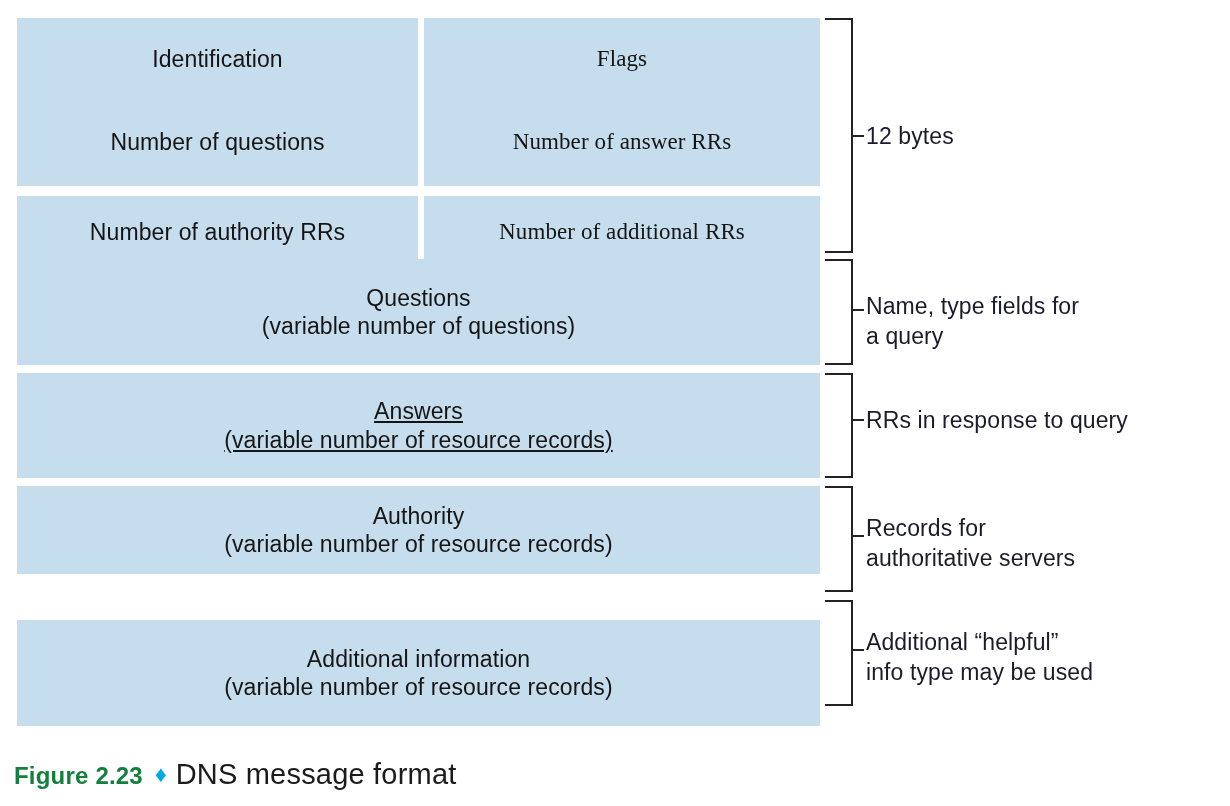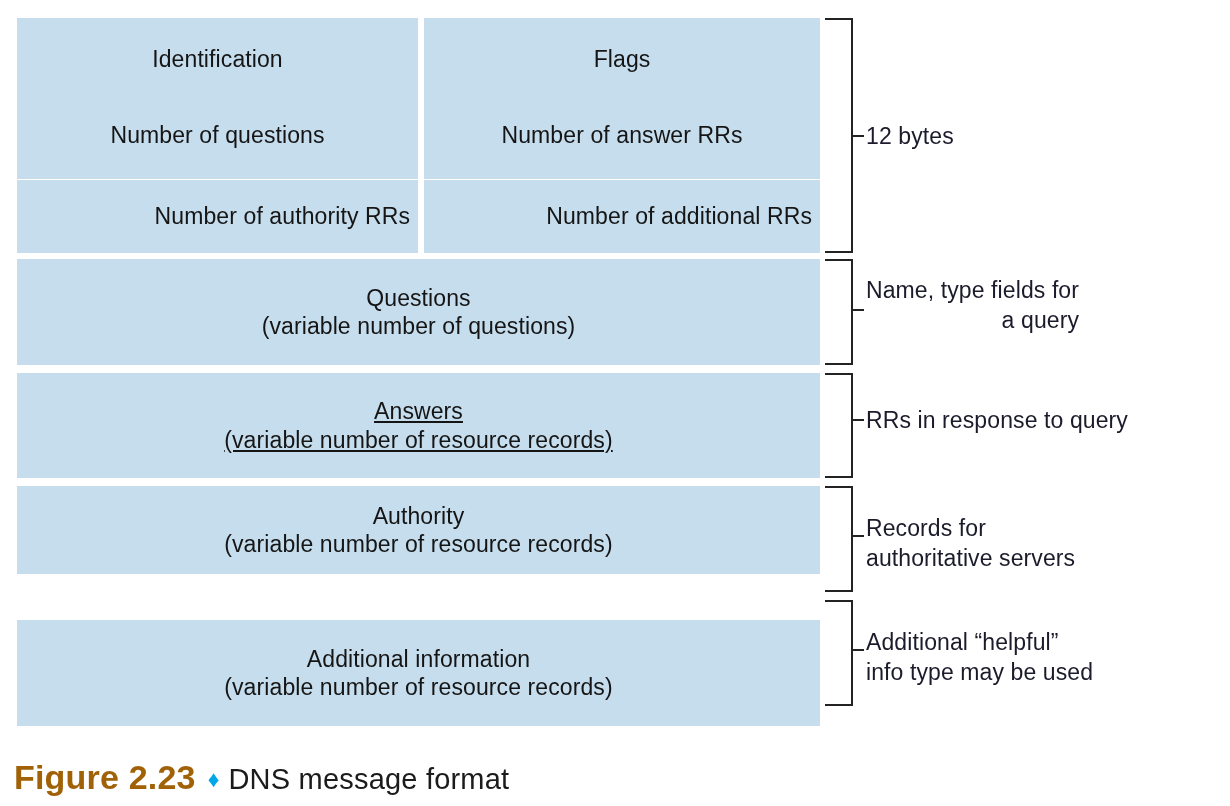--- a/index.html
+++ b/index.html
@@ -47,25 +47,25 @@
   .msg-box .box-text {
     display: block;
     padding: 0 8px;
   }
   .msg-box .sub {
     display: block;
   }
 
   
   .hdr-l { left: 0px;   width: 401px; }
-  .hdr-r { left: 407px; width: 396px; }
+  .hdr-r { left: 407px; width: 396px; font-family: Liberation Serif, serif; }
 
   .row-h0 { top: 0px;   height: 83px; }
-  .row-h1 { top: 74px;  height: 87px; }
-  .row-h2 { top: 162px; height: 73px; justify-content: flex-end; }
+  .row-h1 { top: 81px;  height: 87px; }
+  .row-h2 { top: 178px; height: 73px; }
 
   
   .sec { left: 0px; width: 803px; }
   .row-s0 { top: 241px; height: 106px; }
   .row-s1 { top: 355px; height: 105px; text-decoration: underline; }
   .row-s2 { top: 468px; height: 88px; }
   .row-s3 { top: 582px; height: 106px; margin-top: 20px; }
 
   
   .brace {
@@ -104,39 +104,39 @@
     position: absolute;
     left: 866px;
     color: #1b1b2b;
     font-size: 23px;
     line-height: 1.30;
     letter-spacing: 0.1px;
     white-space: pre-line;
     max-width: 350px;
   }
   .an-0 { top: 122px; }
-  .an-1 { top: 276px; text-align: right; }
+  .an-1 { top: 292px; }
   .an-2 { top: 406px; }
   .an-3 { top: 514px; }
   .an-4 { top: 628px; }
 
   
   .caption {
     position: absolute;
     left: 14px;
     top: 758px;
     display: flex;
     align-items: baseline;
     gap: 0px;
     white-space: pre;
   }
   .caption-figno {
-    color: #a16207;
+    color: #15803d;
     font-weight: bold;
-    font-size: 34px;
+    font-size: 24px;
     letter-spacing: 0.2px;
   }
   .caption-diamond {
     color: #00a8e8;
     font-size: 23px;
     padding: 0 9px 0 12px;
     position: relative;
     top: -2px;
   }
   .caption-title {

